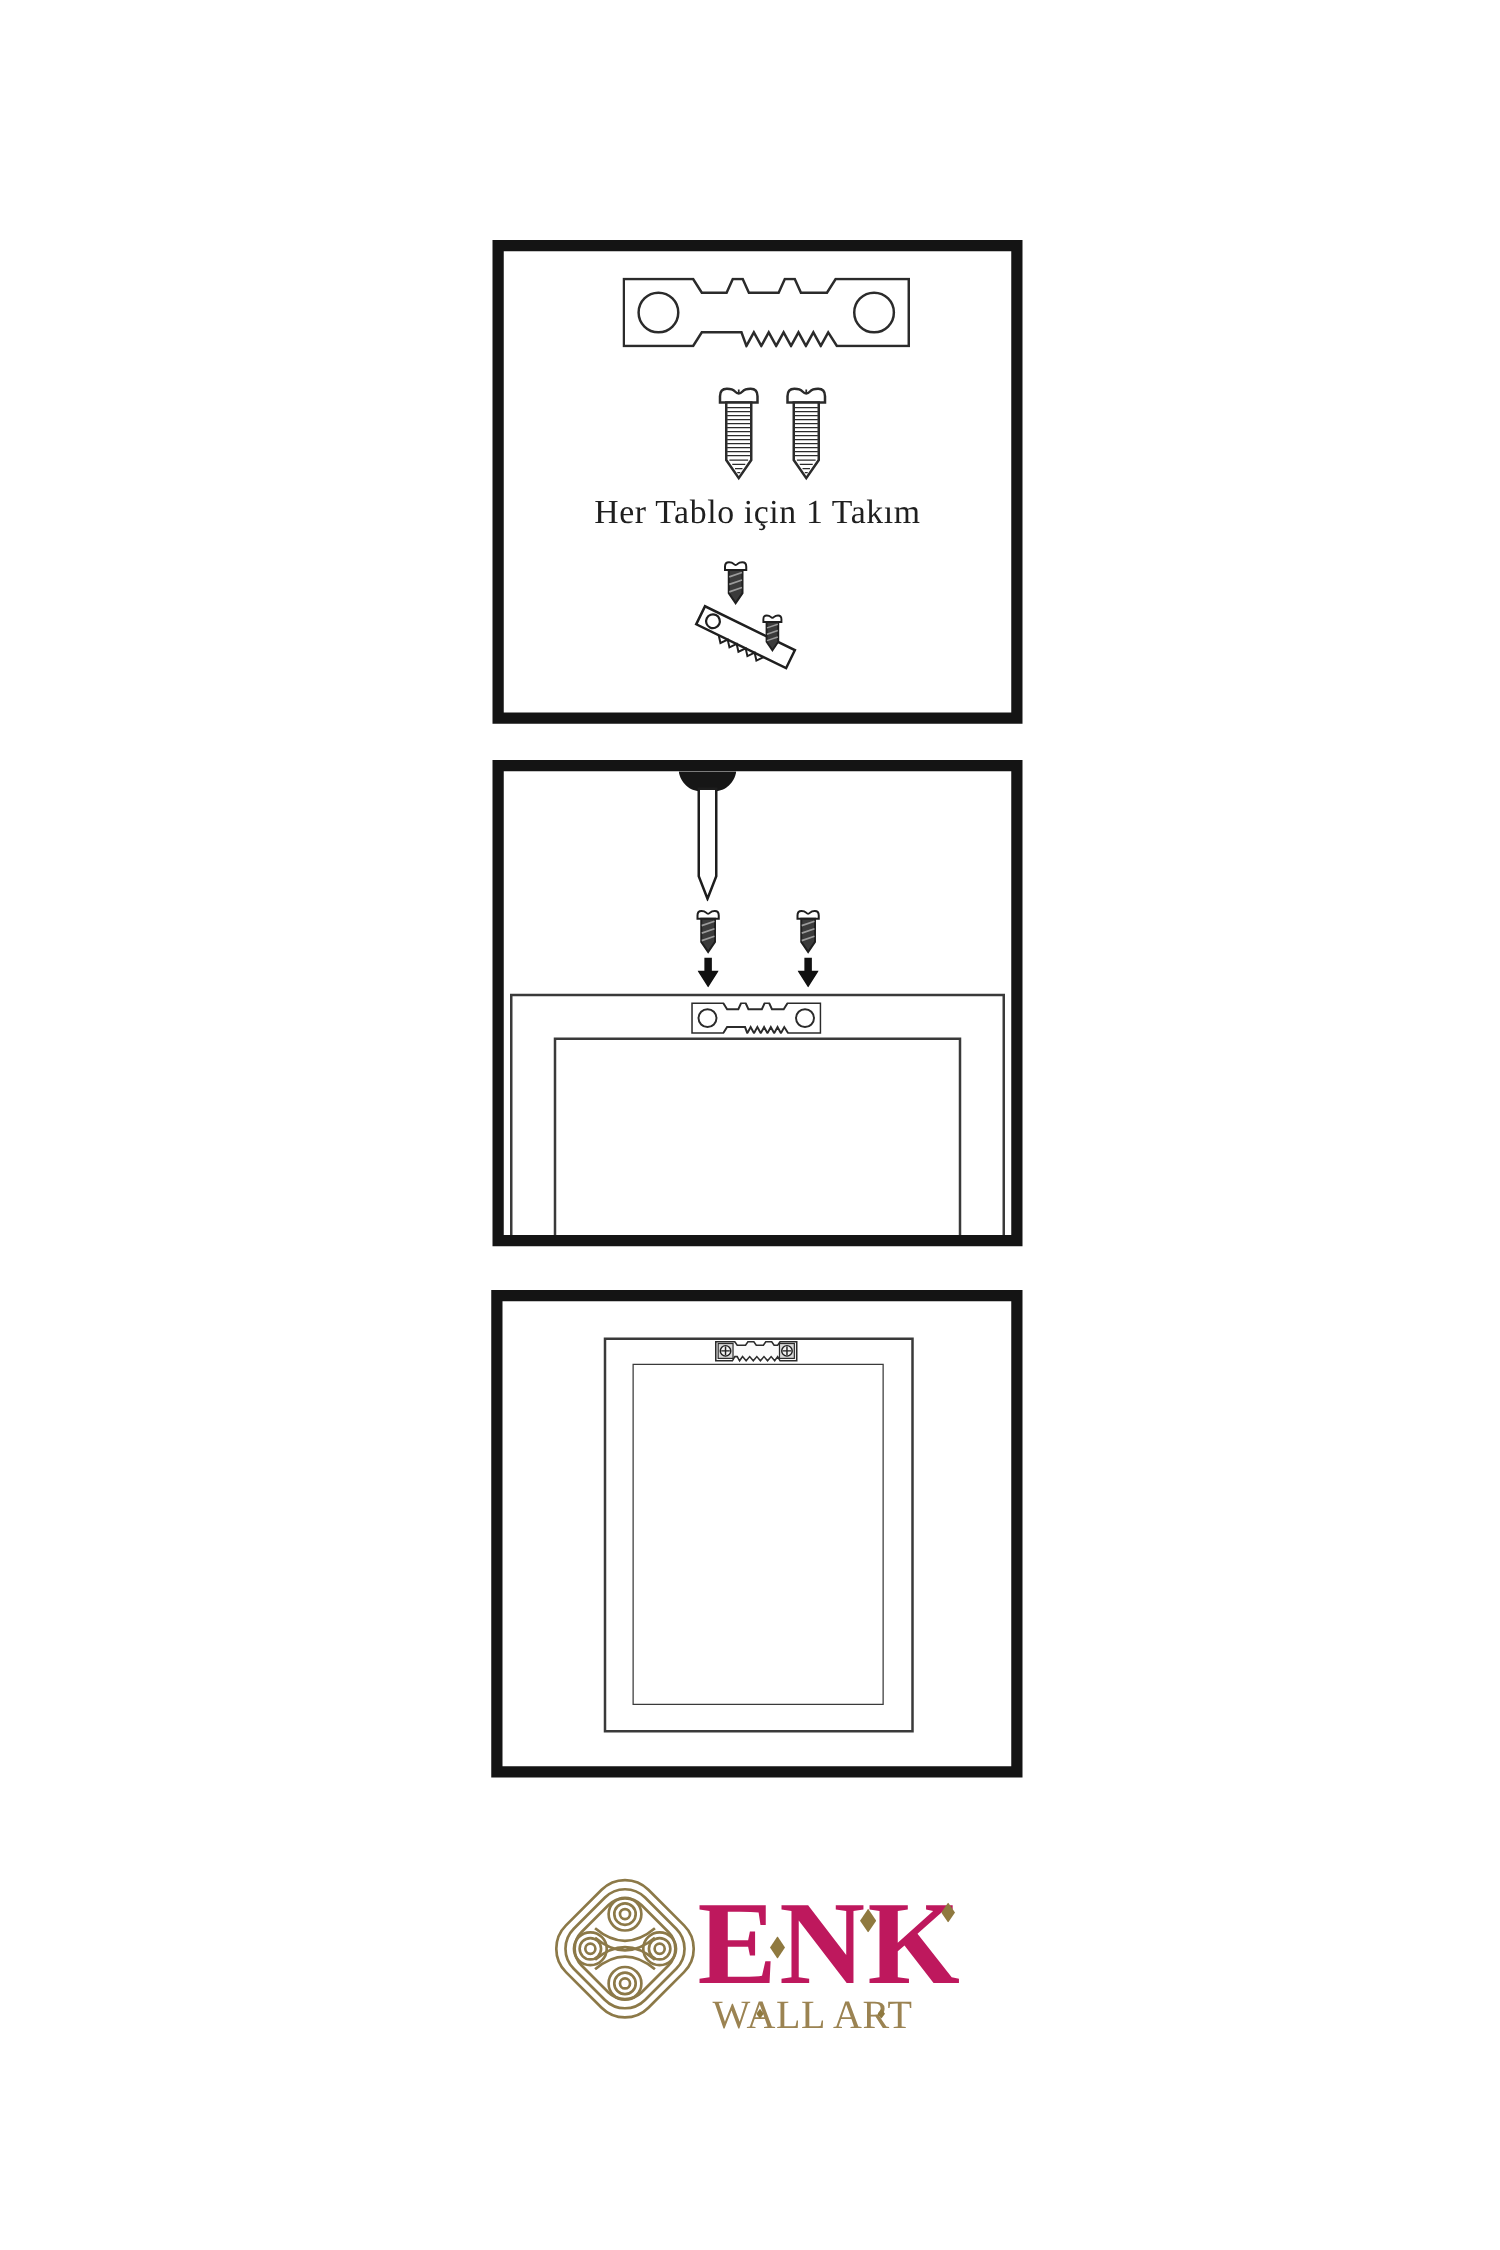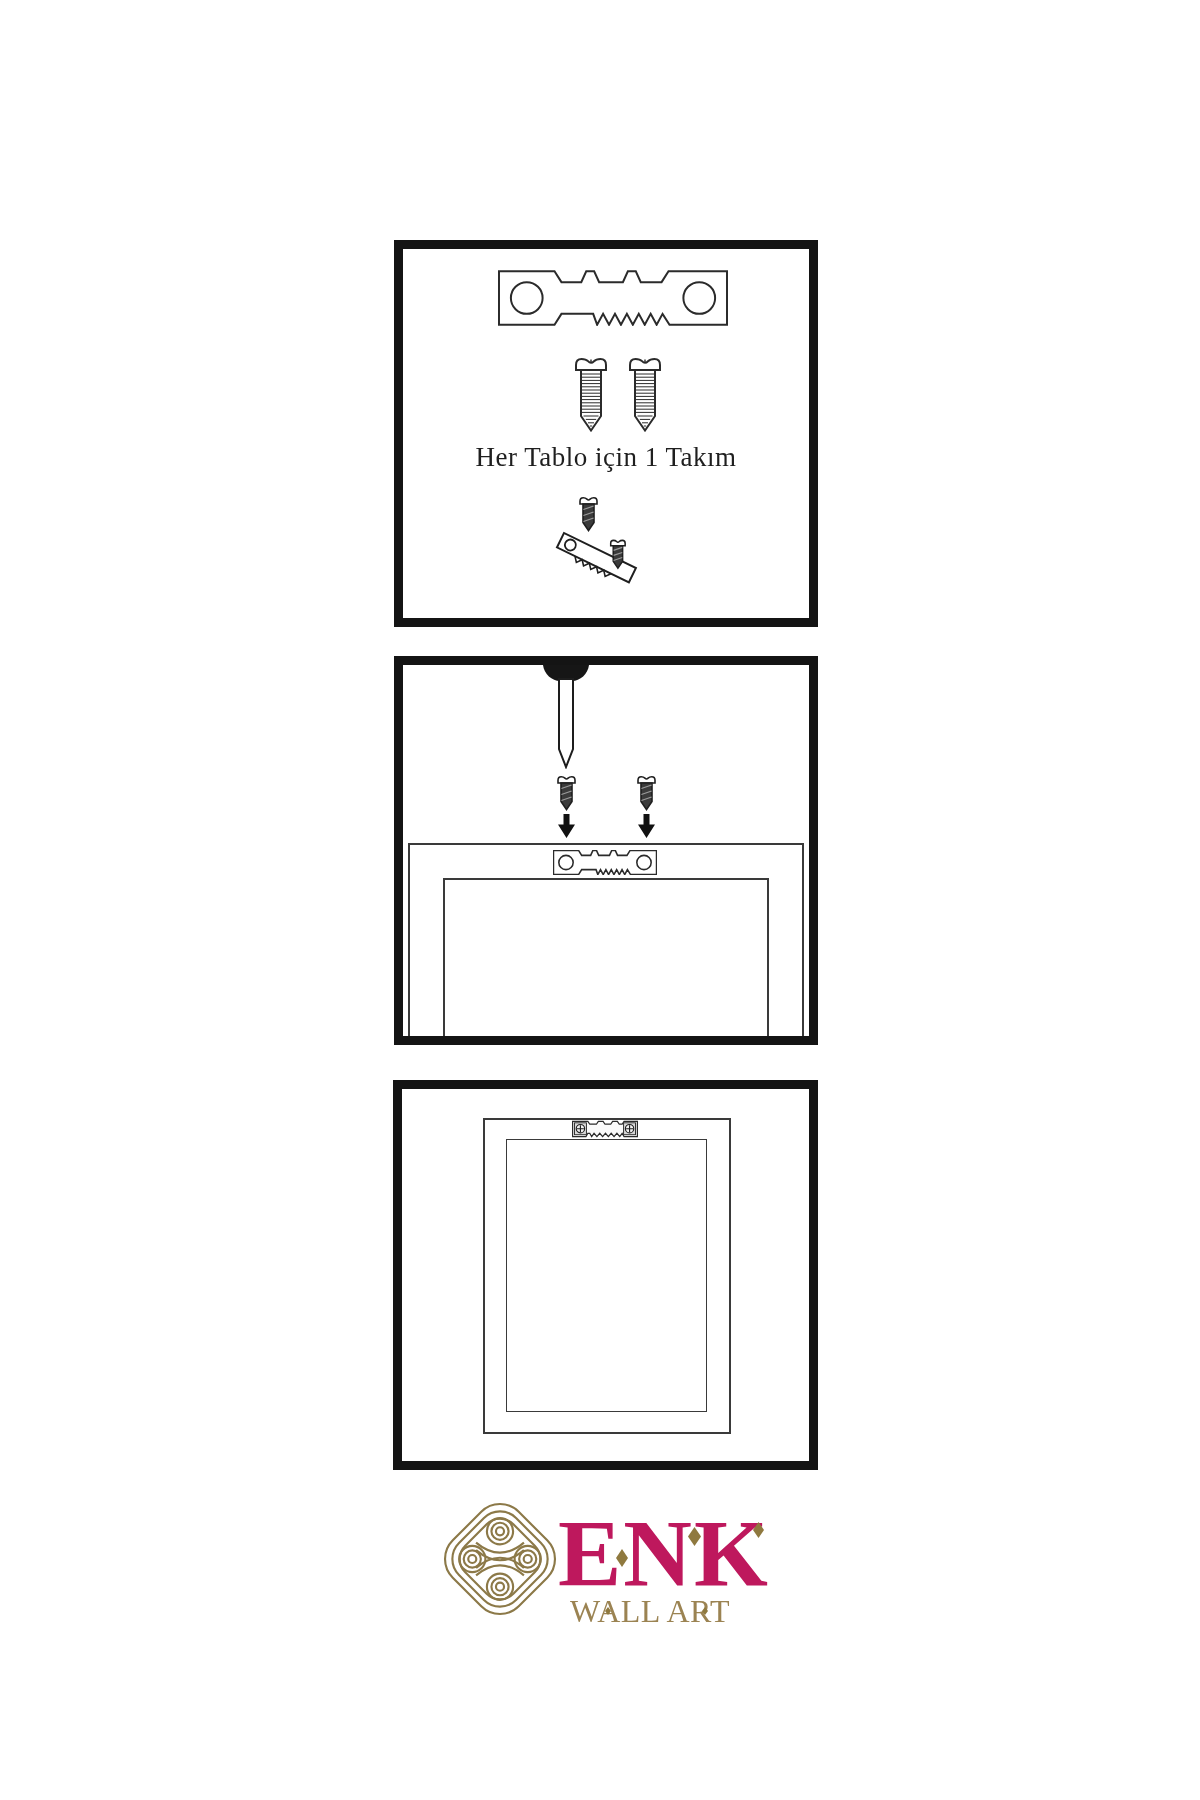--- a/index.html
+++ b/index.html
@@ -1,20 +1,20 @@
 <!DOCTYPE html>
 <html><head>
 <meta charset="utf-8">
 <style>
   html,body{margin:0;padding:0;background:#ffffff;}
   .canvas{position:relative;width:1200px;height:1800px;background:#ffffff;overflow:hidden;
           font-family:"Liberation Serif", serif;}
   .abs{position:absolute;}
   .panel{position:absolute;left:394px;width:424px;border:9px solid #141414;background:#ffffff;
-         box-sizing:border-box;overflow:hidden;margin-top:48px;}
+         box-sizing:border-box;overflow:hidden;}
   #panel-kit{top:192px;height:387px;}
   #panel-nail{top:608px;height:389px;}
   #panel-hang{top:1032px;height:390px;left:393px;width:425px;}
   .caption{position:absolute;left:0;top:193px;width:100%;text-align:center;
            font-size:27px;letter-spacing:.5px;color:#1f1f1f;white-space:nowrap;}
   .frame-rect{position:absolute;border:2px solid #3a3a3a;background:transparent;}
   .brand-name{position:absolute;left:558px;top:1507px;font-weight:700;font-size:95px;line-height:1;
               letter-spacing:2px;color:#be185d;white-space:nowrap;}
   .brand-tagline{position:absolute;left:570px;top:1595px;font-size:32px;line-height:1;
                  letter-spacing:.5px;color:#9b8352;white-space:nowrap;}

